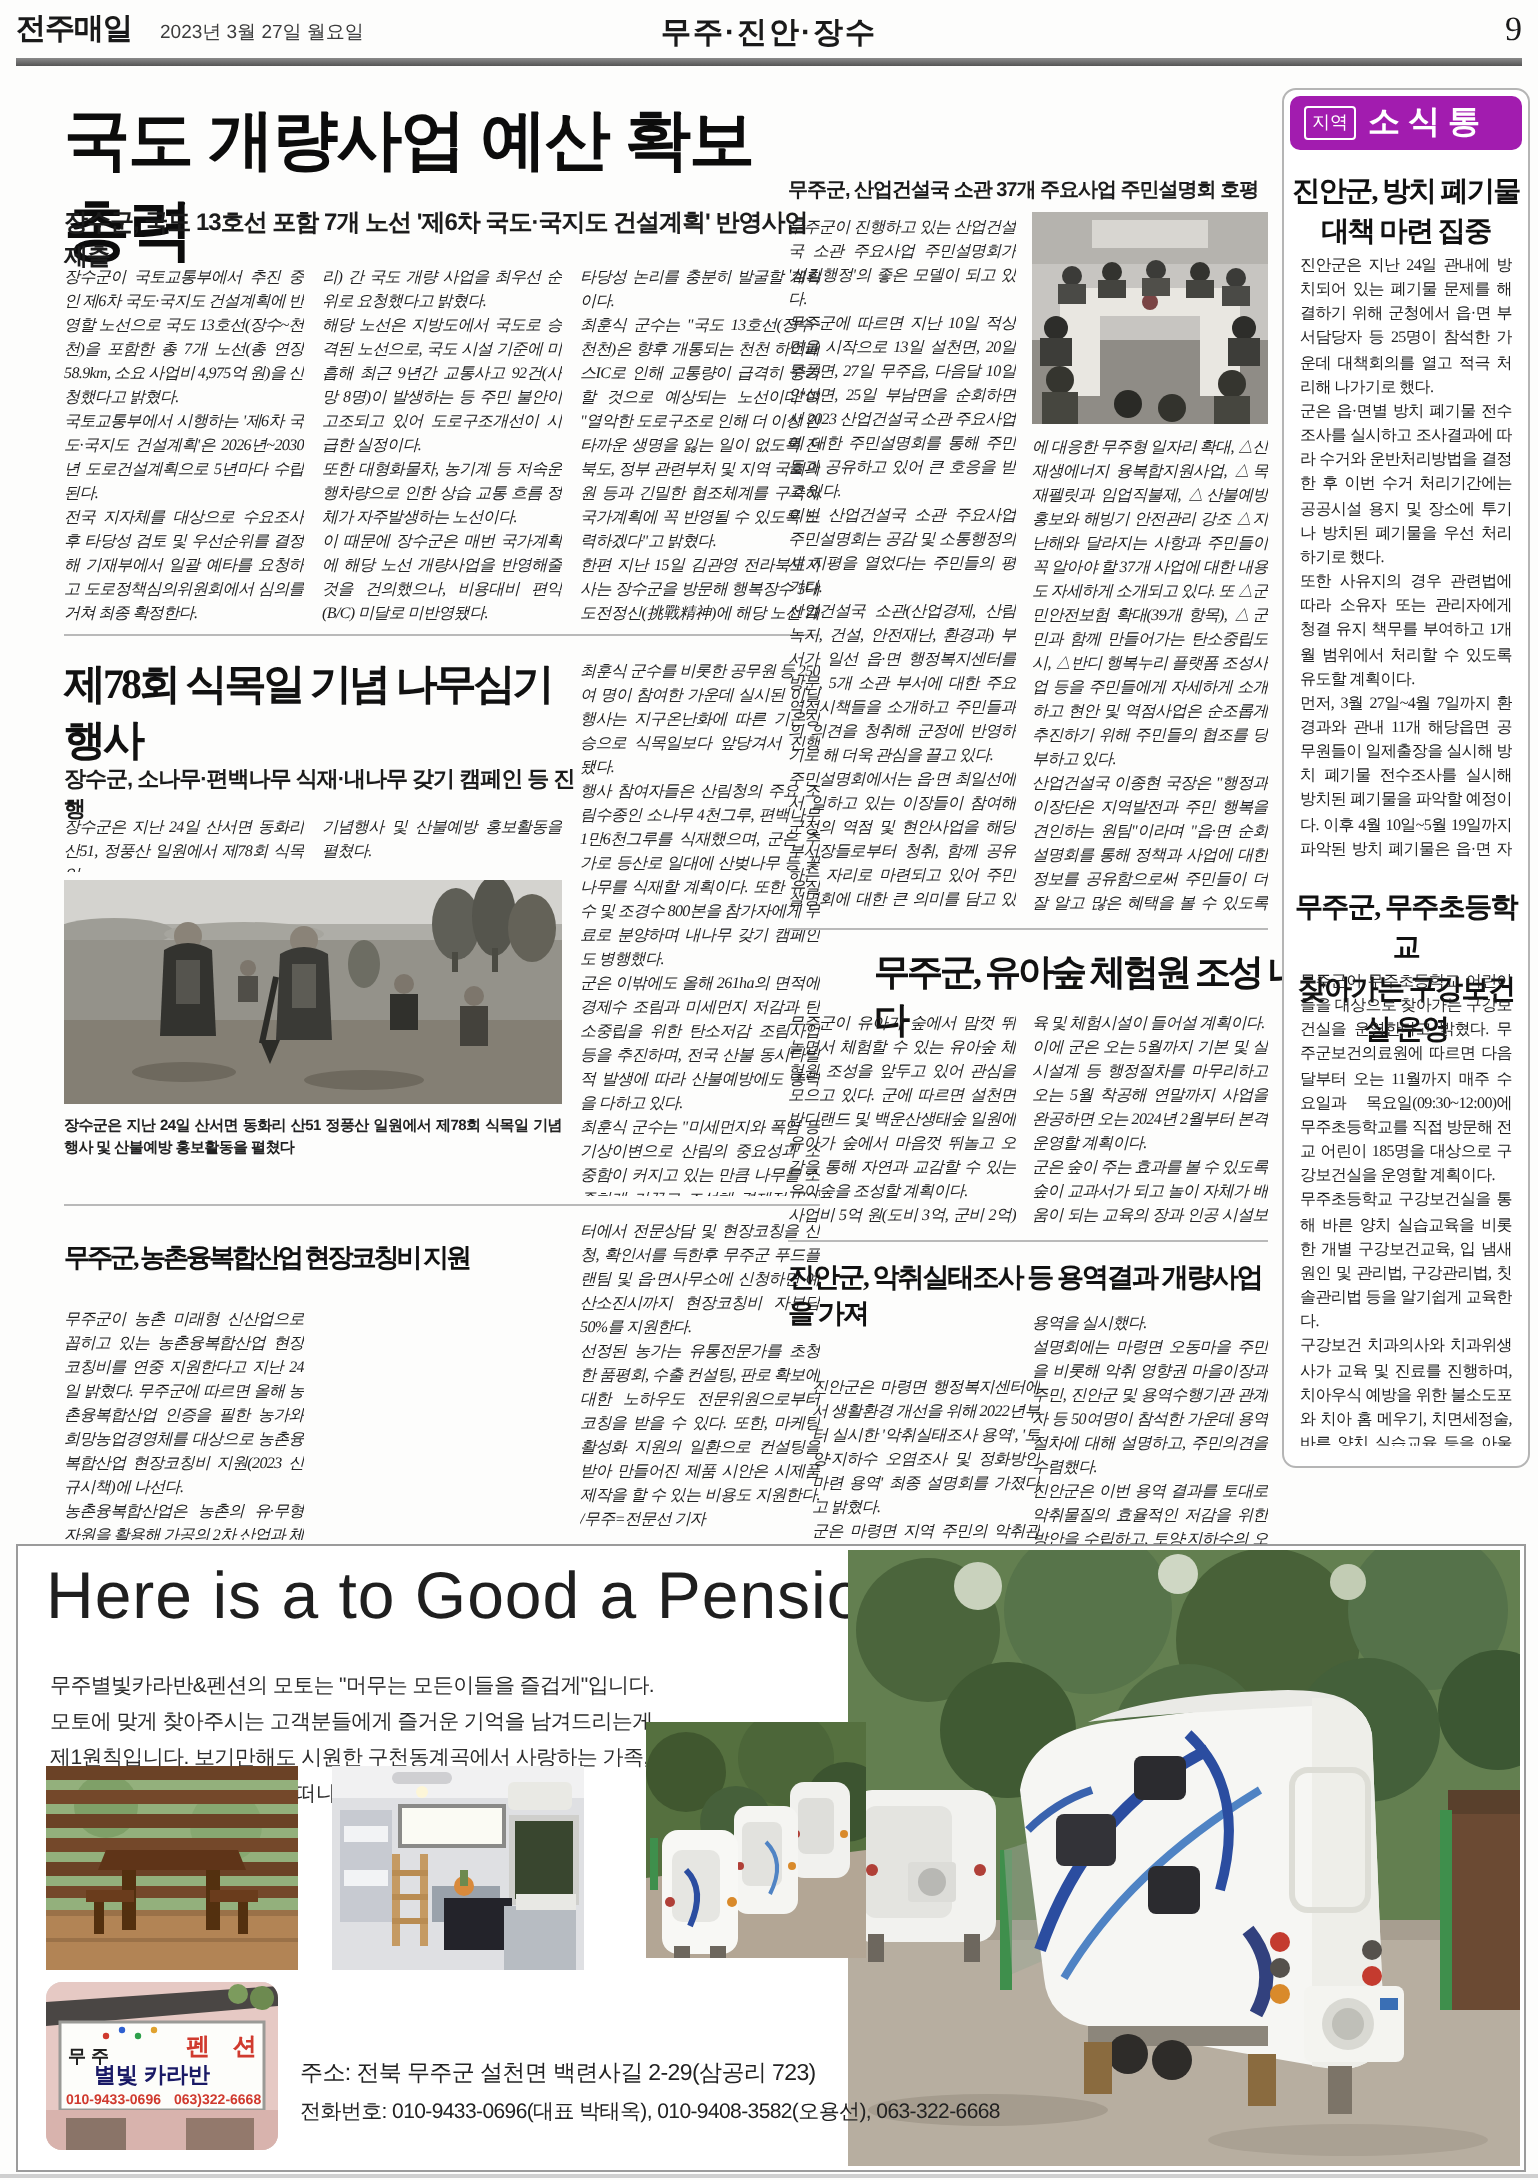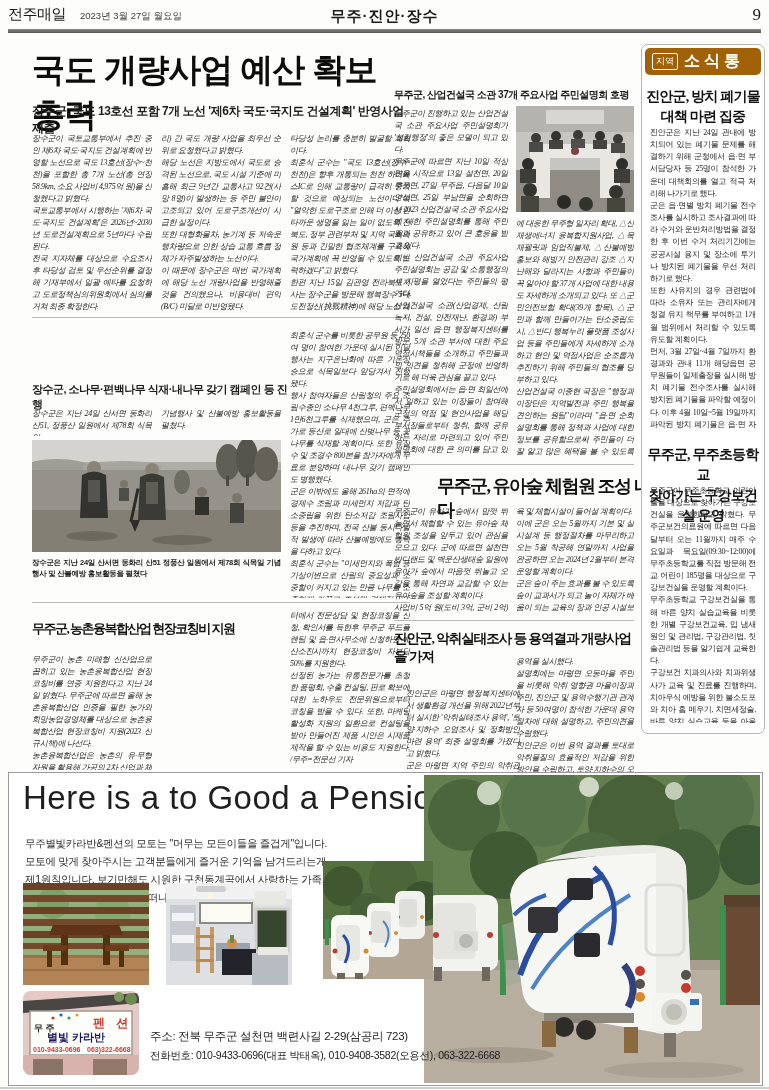--- a/index.html
+++ b/index.html
@@ -1,40 +1,40 @@
 <!DOCTYPE html>
 <html><head>
 <meta charset="utf-8">
 <style>
   html,body{margin:0;padding:0;background:#e9e9e9;}
   #page{position:relative;width:769px;height:1090px;background:#fdfdfc;margin:0 auto;
         font-family:"Liberation Sans",sans-serif;color:#1a1a1a;overflow:hidden;}
   .abs{position:absolute;}
   
   #masthead{position:absolute;left:8px;top:5px;right:8px;height:22px;}
-  .mh-name{font-weight:normal;font-size:15px;letter-spacing:-0.5px;}
+  .mh-name{font-weight:bold;font-size:15px;letter-spacing:-0.5px;}
   .mh-date{font-size:9.5px;color:#3c3c3c;margin-left:14px;}
   .mh-section{position:absolute;left:0;right:0;top:2px;text-align:center;font-weight:bold;font-size:15px;letter-spacing:1px;}
   .mh-page{position:absolute;right:0;top:0;font-size:17px;font-family:"Liberation Serif",serif;}
   #masthead-rule{position:absolute;left:8px;right:8px;top:29px;height:4px;background:linear-gradient(#8a8a8a,#555);}
   
   .hl-gothic{font-family:"Liberation Sans",sans-serif;font-weight:900;color:#0c0c0c;letter-spacing:-1px;}
   .hl-serif{font-family:"Liberation Serif",serif;font-weight:bold;color:#111;letter-spacing:-1.5px;}
   .subhead{font-weight:bold;color:#1c1c1c;letter-spacing:-0.5px;}
   
   .col{position:absolute;font-family:"Liberation Serif",serif;font-size:8px;line-height:1.5;
        text-align:justify;white-space:pre-line;letter-spacing:-0.3px;color:#222;overflow:hidden;font-style:italic;}
   .rule{position:absolute;height:1px;background:#b9b9b9;}
   .caption{position:absolute;font-size:7.5px;line-height:1.45;color:#222;font-weight:bold;
            letter-spacing:-0.3px;text-align:justify;font-family:"Liberation Sans",sans-serif;}
   .photo{position:absolute;overflow:hidden;background:#ddd;}
   
   #sidebar{position:absolute;left:641px;top:44px;width:122px;height:688px;border:1px solid #b5b5b5;
            border-radius:7px;background:#fff;}
-  #sidebar-header{position:absolute;left:3px;right:3px;top:3px;height:27px;background:#a16207;
+  #sidebar-header{position:absolute;left:3px;right:3px;top:3px;height:27px;background:#a21caf;
                   border-radius:5px;display:flex;align-items:center;padding-left:7px;box-sizing:border-box;}
   .sb-badge{color:#fff;font-size:9px;border:1px solid #fff;border-radius:2px;padding:1px 3px;letter-spacing:0;}
   .sb-title{color:#fff;font-size:16px;font-weight:bold;letter-spacing:4px;margin-left:6px;}
   .sb-item-title{position:absolute;left:4px;right:4px;text-align:center;font-weight:bold;font-size:14px;
                  line-height:1.45;letter-spacing:-0.8px;color:#111;font-family:Liberation Serif, serif;}
   .sb-body{position:absolute;left:8px;right:8px;font-family:"Liberation Serif",serif;font-size:8px;
            line-height:1.52;text-align:justify;white-space:pre-line;letter-spacing:-0.3px;color:#222;overflow:hidden;}
   
   #ad-box{position:absolute;left:8px;top:772px;width:753px;height:312px;border:1px solid #9b9b9b;background:#fff;}
   #ad-headline{position:absolute;left:14px;top:6px;font-size:33px;color:#1f1f1f;letter-spacing:0.5px;
@@ -72,20 +72,21 @@
  해당 노선은 지방도에서 국도로 승격된 노선으로, 국도 시설 기준에 미흡해 최근 9년간 교통사고 92건(사망 8명)이 발생하는 등 주민 불안이 고조되고 있어 도로구조개선이 시급한 실정이다.
  또한 대형화물차, 농기계 등 저속운행차량으로 인한 상습 교통 흐름 정체가 자주발생하는 노선이다.
  이 때문에 장수군은 매번 국가계획에 해당 노선 개량사업을 반영해줄 것을 건의했으나, 비용대비 편익(B/C) 미달로 미반영됐다.
  이에 장수군은 금번 신청에는 기존 접근방식에서 탈피해 동부산악권에 위치한 열악한 교통환경을 적극 어필하기 위해 교통성, 안정성, 연계성 등</div>
     <div class="col" style="left:258px;top:93px;width:120px;height:178px;">타당성 논리를 충분히 발굴할 계획이다.
  최훈식 군수는 "국도 13호선(장수~천천)은 향후 개통되는 천천 하이패스IC로 인해 교통량이 급격히 증가할 것으로 예상되는 노선이다"며 "열악한 도로구조로 인해 더 이상 안타까운 생명을 잃는 일이 없도록 전북도, 정부 관련부처 및 지역 국회의원 등과 긴밀한 협조체계를 구축해 국가계획에 꼭 반영될 수 있도록 노력하겠다"고 밝혔다.
  한편 지난 15일 김관영 전라북도지사는 장수군을 방문해 행복장수 5대 도전정신(挑戰精神)에 해당 노선 개선을 최우선 요구했으며, 김 지사 또한 장수군의 20년 숙원사업이 반영될 수 있도록 적극 협조하겠다고 밝힌 바 있다.    /장수=고판호 기자</div>
 
     <div class="rule" style="left:0;top:277px;width:378px;"></div>
 
+    <div class="abs hl-serif" style="left:0;top:288px;width:260px;font-size:21px;">제78회 식목일 기념 나무심기 행사</div>
     <div class="abs subhead" style="left:0;top:342px;width:256px;font-size:11px;">장수군, 소나무·편백나무 식재·내나무 갖기 캠페인 등 진행</div>
     <div class="col" style="left:0;top:368px;width:120px;height:28px;"> 장수군은 지난 24일 산서면 동화리 산51, 정풍산 일원에서 제78회 식목일</div>
     <div class="col" style="left:129px;top:368px;width:120px;height:28px;">기념행사 및 산불예방 홍보활동을 펼쳤다.</div>
 
     <div class="photo" style="left:0;top:400px;width:249px;height:112px;">
       <svg width="249" height="112" viewBox="0 0 249 112">
         <rect x="0" y="0" width="249" height="30" fill="#d4d3cf"></rect>
         <rect x="0" y="22" width="249" height="10" fill="#aeada7"></rect>
         <ellipse cx="25" cy="26" rx="30" ry="7" fill="#9e9d96"></ellipse>
         <ellipse cx="90" cy="27" rx="40" ry="6" fill="#a6a59e"></ellipse>

